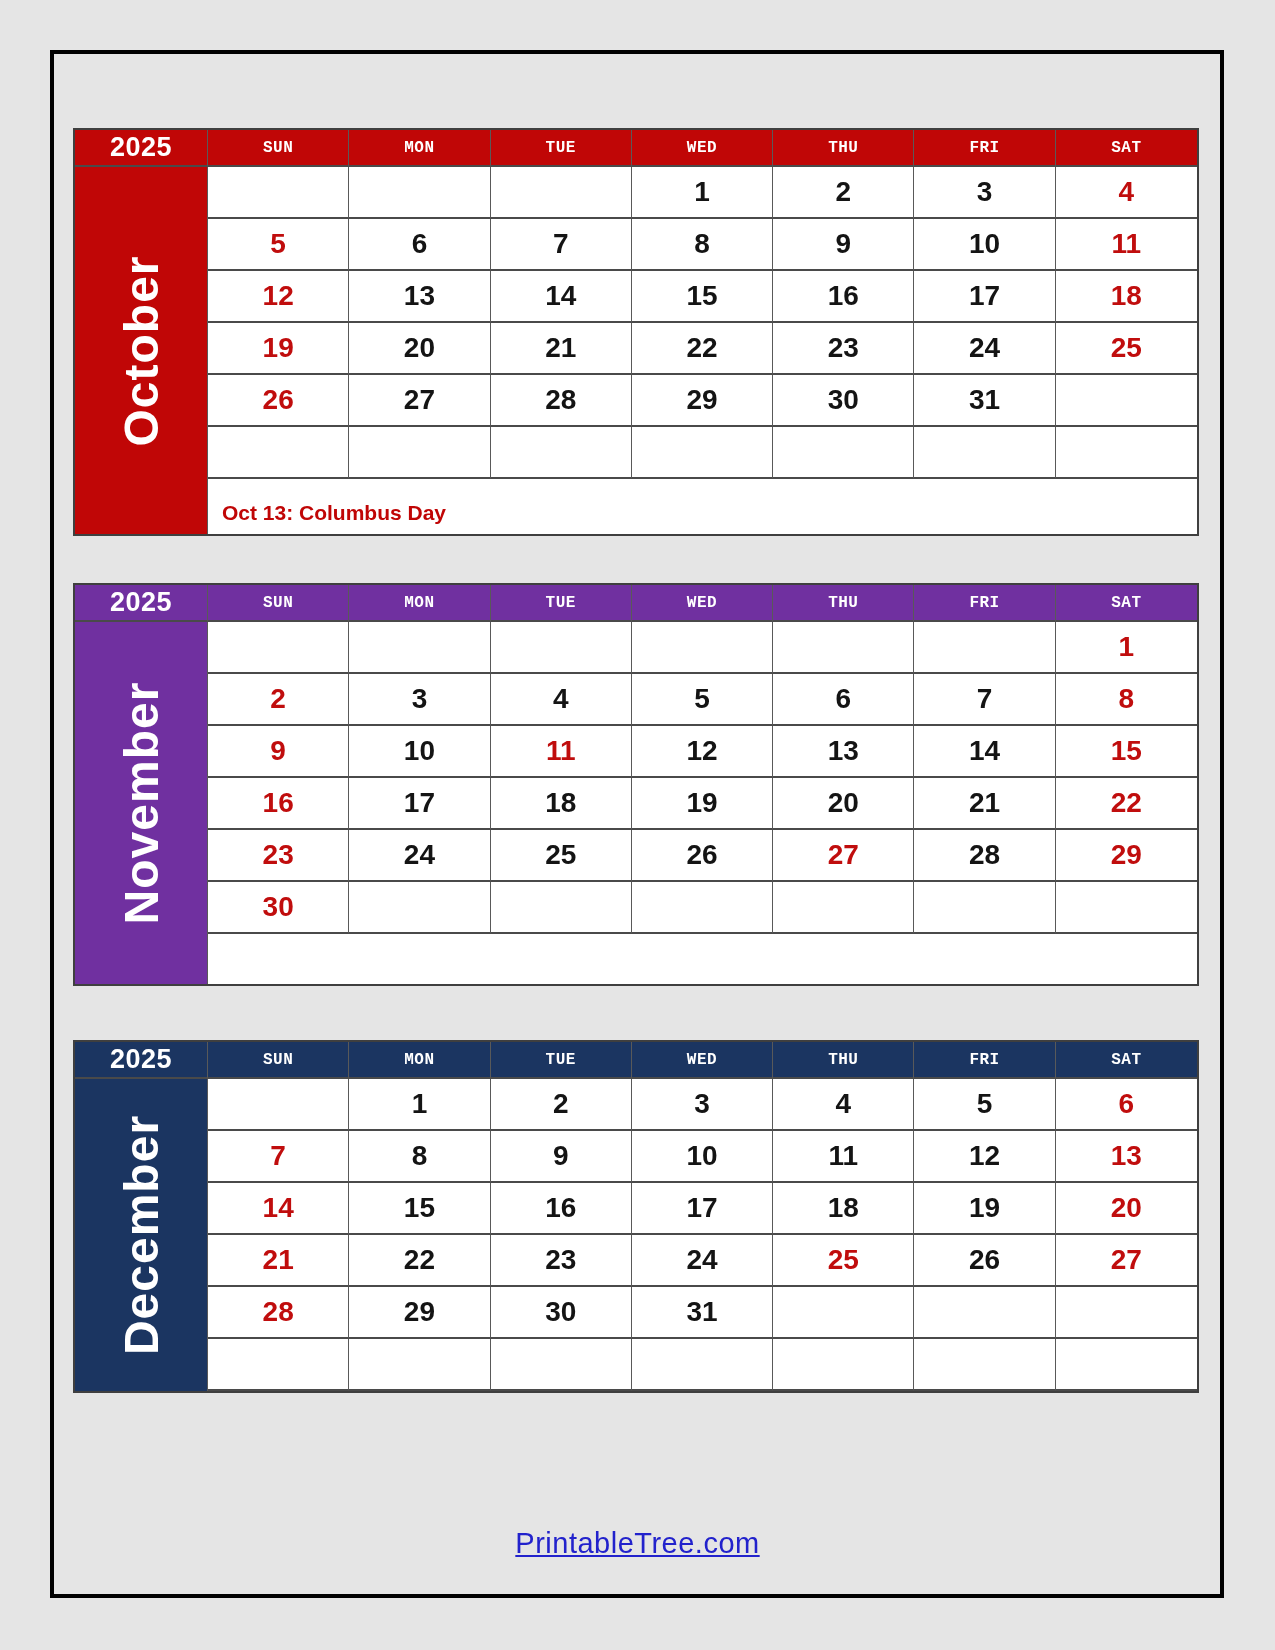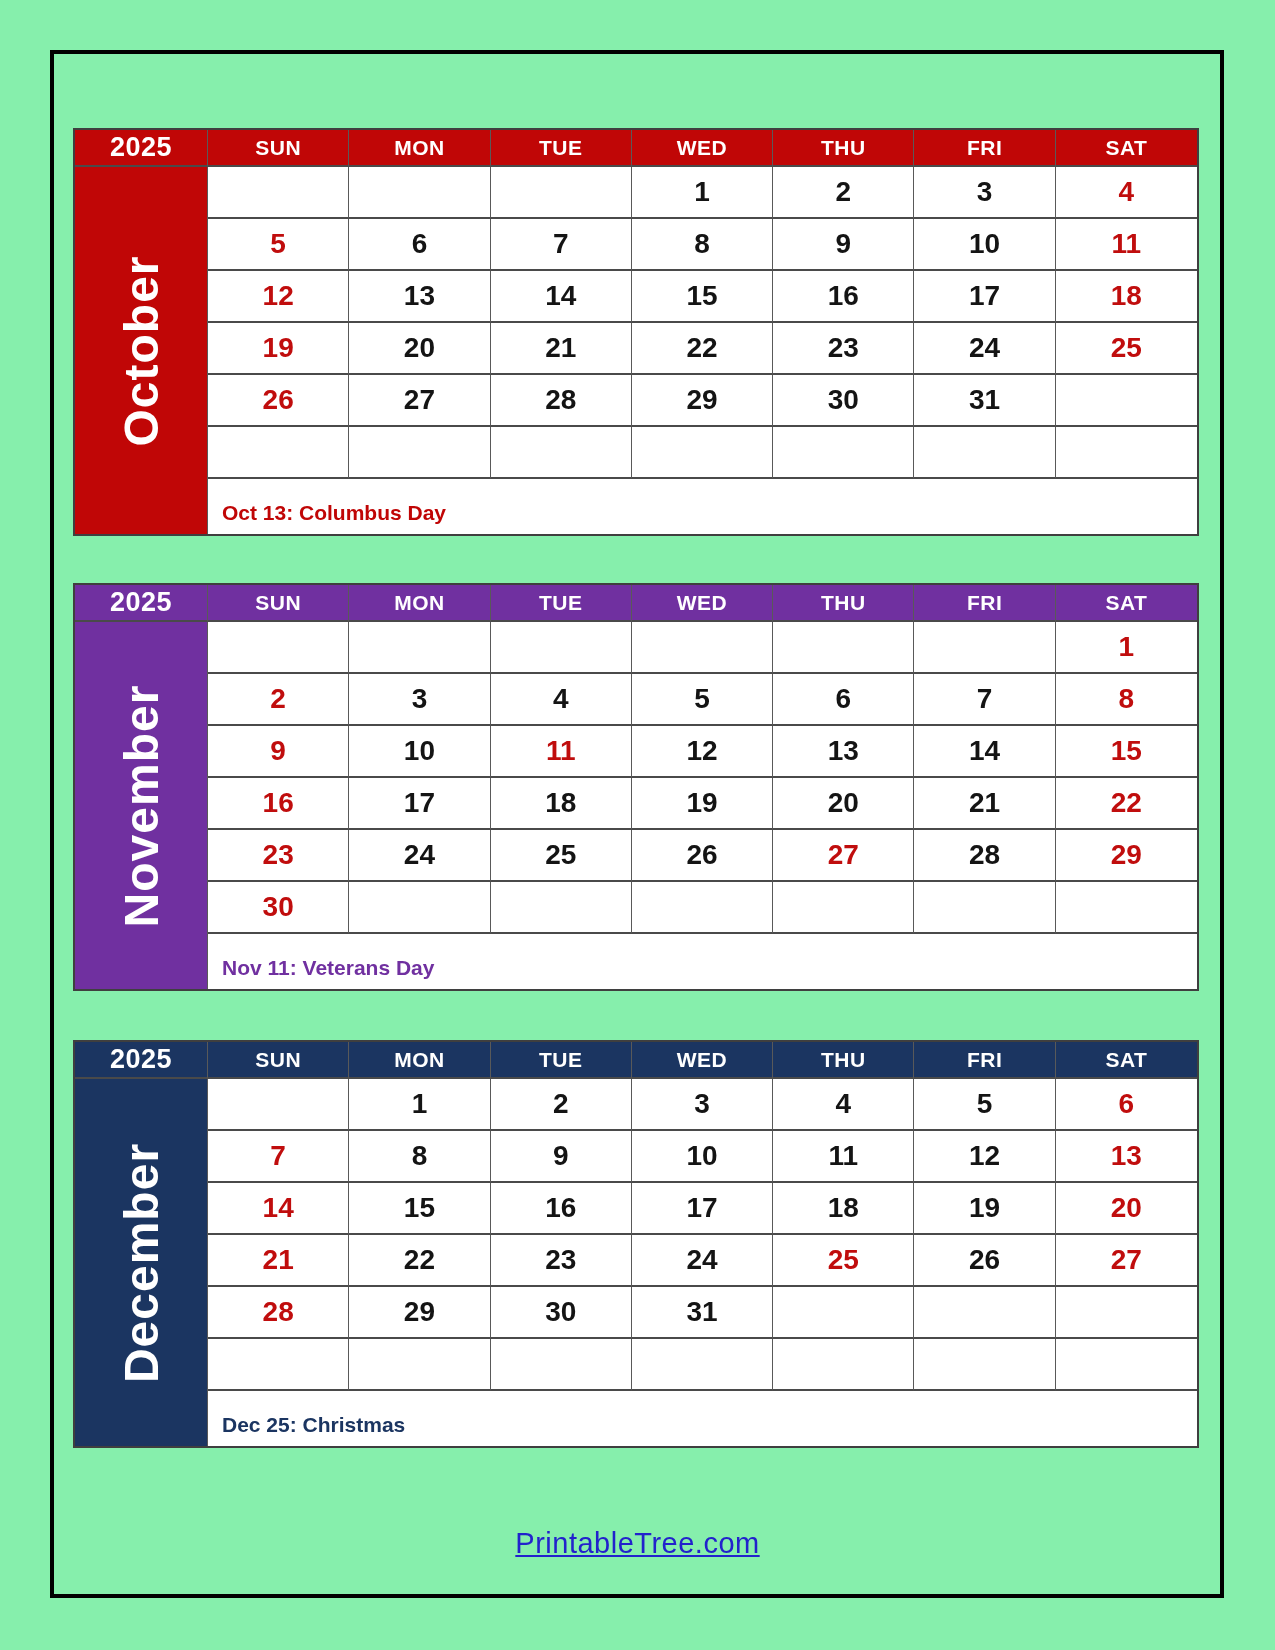--- a/index.html
+++ b/index.html
@@ -6,21 +6,21 @@
   html, body { background: #ffffff; }
   body {
     width: 1275px; height: 1650px;
     font-family: "Liberation Sans", sans-serif;
     position: relative;
     overflow: hidden;
   }
   .page {
     position: absolute; inset: 0;
     width: 1275px; height: 1650px;
-    background: #86efac;
+    background: #e5e5e5;
   }
   .page-border {
     position: absolute;
     left: 50px; top: 50px;
     width: 1174px; height: 1548px;
     border: 4px solid #000000;
   }
 
   .month-block {
     position: absolute;
@@ -40,21 +40,21 @@
   .year-cell, .day-cell {
     background: var(--mc);
     color: #ffffff;
     font-weight: bold;
     display: flex; align-items: center; justify-content: center;
     border-right: 1px solid #595959;
     border-bottom: 2px solid #4a4a4a;
     letter-spacing: 0.5px;
   }
   .year-cell { font-size: 27px; }
-  .day-cell  { font-size: 21px; }
+  .day-cell  { font-size: 16px; font-family: Liberation Mono, monospace; }
   .day-cell:last-child { border-right: none; }
 
   .body-row { display: flex; }
   .band {
     width: 133px; flex: 0 0 133px;
     background: var(--mc);
     border-right: 1px solid #595959;
     position: relative;
   }
   .month-label {
@@ -234,21 +234,20 @@
             <div class="cell red">29</div>
             <div class="cell red">30</div>
             <div class="cell"></div>
             <div class="cell"></div>
             <div class="cell"></div>
             <div class="cell"></div>
             <div class="cell"></div>
             <div class="cell"></div>
           </div>
         <div class="notes">
-            <div class="note-line">Nov 11: Veterans Day</div>
           </div>
       </div>
     </div>
   </section>
 
   <section class="month-block m2" style="--mc: #1b3561;">
     <div class="header-row">
       <div class="year-cell">2025</div>
     <div class="day-cell">SUN</div>
         <div class="day-cell">MON</div>
@@ -300,21 +299,18 @@
             <div class="cell"></div>
             <div class="cell"></div>
             <div class="cell"></div>
             <div class="cell"></div>
             <div class="cell"></div>
             <div class="cell"></div>
             <div class="cell"></div>
             <div class="cell"></div>
             <div class="cell"></div>
           </div>
-        <div class="notes">
-            <div class="note-line">Dec 25: Christmas</div>
-          </div>
       </div>
     </div>
   </section>
 
   <a href="#" class="footer-link">PrintableTree.com</a>
 </div>
 
 </body></html>

